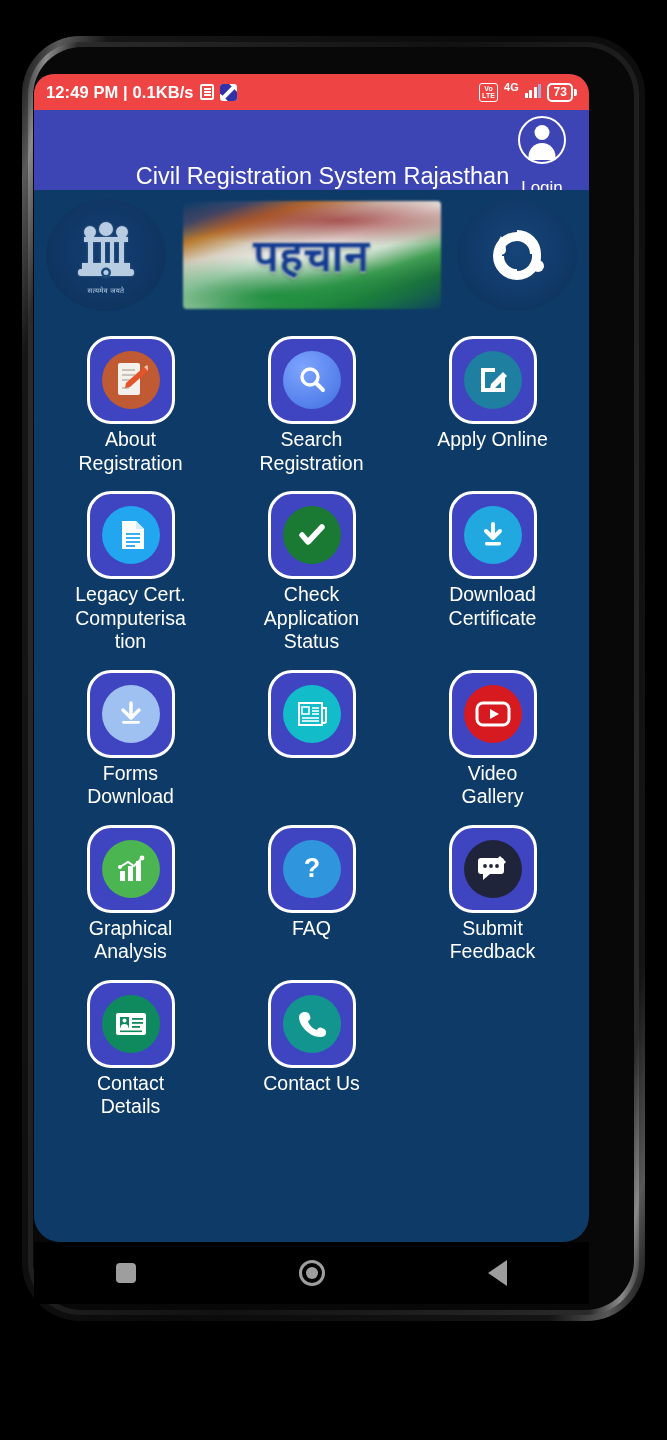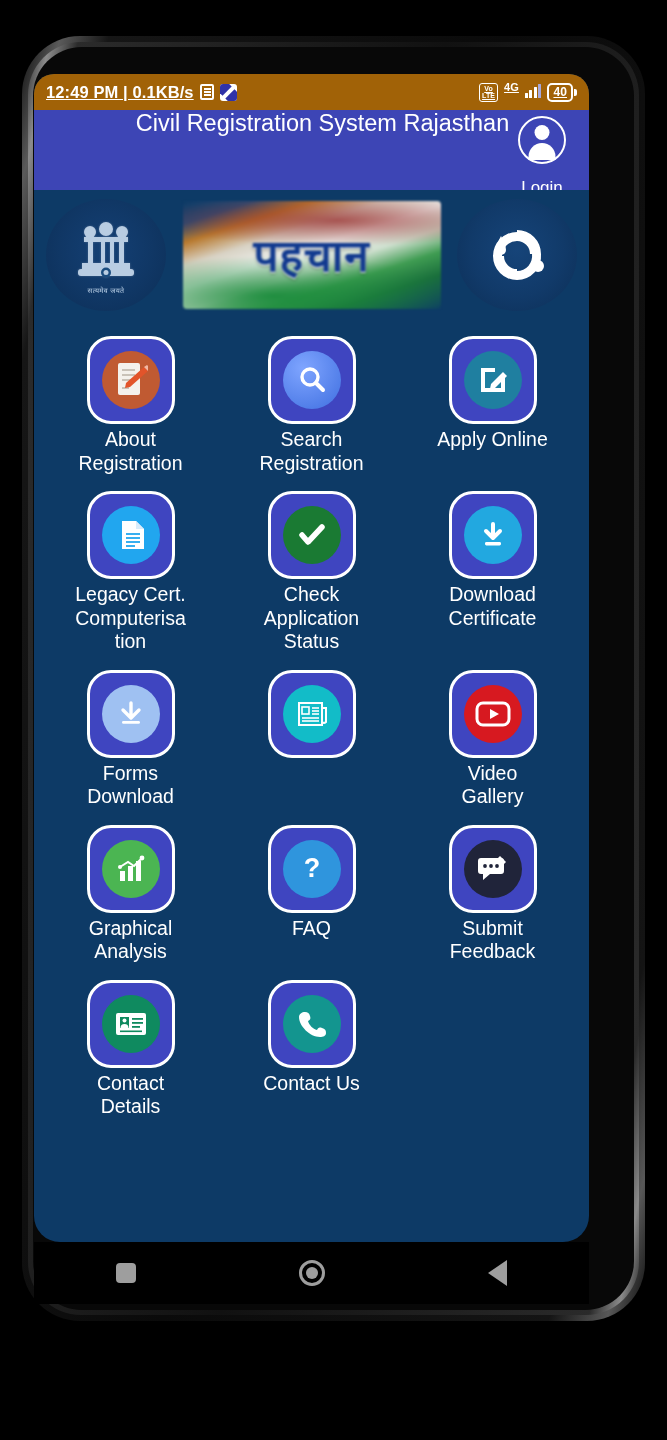--- a/index.html
+++ b/index.html
@@ -41,45 +41,45 @@
        background:linear-gradient(#222,#161616); box-shadow:inset 0 1px 2px #000;}
 
   
   .screen{
     position:absolute; left:34px; top:74px; width:555px; height:1168px;
     border-radius:20px 20px 26px 26px;
     background:#0d3a66; overflow:hidden;
   }
   
   .statusbar{
-    height:36px; background:#a16207; color:#fff;
+    height:36px; background:#ef4444; color:#fff;
     display:flex; align-items:center; justify-content:space-between;
     padding:0 12px; box-sizing:border-box;
-    font-size:16.5px; font-weight:bold; letter-spacing:.1px;text-decoration:underline;
+    font-size:16.5px; font-weight:bold; letter-spacing:.1px;
   }
   .sb-left{display:flex;align-items:center;gap:6px;}
   .sb-right{display:flex;align-items:flex-start;gap:6px;}
   .ic-doc{display:inline-block;width:14px;height:16px;border:2px solid #fff;border-radius:2px;position:relative;box-sizing:border-box;}
   .ic-doc::before{content:"";position:absolute;left:2px;top:2px;width:7px;height:1.6px;background:#fff;box-shadow:0 3px 0 #fff,0 6px 0 #fff;}
   .ic-sync{display:inline-block;width:17px;height:17px;background:#fff;border-radius:3px;position:relative;overflow:hidden;}
   .ic-sync::before{content:"";position:absolute;left:-4px;top:-4px;width:13px;height:13px;background:#2f32a8;transform:rotate(45deg);}
   .ic-sync::after{content:"";position:absolute;right:-4px;bottom:-4px;width:13px;height:13px;background:#2f32a8;transform:rotate(45deg);}
   .ic-volte{display:inline-block;border:1.6px solid #fff;border-radius:3px;font-size:7px;line-height:7.5px;
             padding:1px 2px;font-weight:bold;text-align:center;}
   .ic-4g{font-size:11px;font-weight:bold;line-height:9px;}
   .bars{display:flex;align-items:flex-end;gap:1.5px;height:15px;}
   .bars span{width:3px;background:#fff;border-radius:.5px;}
   .bars span:nth-child(1){height:5px}.bars span:nth-child(2){height:8px}
   .bars span:nth-child(3){height:11px}.bars span:nth-child(4){height:14px;background:#a7a9dd}
   .batt{display:inline-flex;align-items:center;}
   .batt .shell{border:2px solid #fff;border-radius:5px;padding:0 4px;font-size:12px;font-weight:bold;line-height:15px;}
   .batt .tip{width:3px;height:7px;background:#fff;border-radius:0 2px 2px 0;margin-left:1px;}
 
   
-  .appbar{height:80px;background:#3d45b5;display:flex;align-items:flex-start;position:relative;}
+  .appbar{height:80px;background:#3d45b5;display:flex;align-items:flex-end;position:relative;}
   .appbar h1{flex:1;margin:0;color:#fff;font-size:23.5px;font-weight:normal;text-align:center;padding-left:22px;}
   .login{position:absolute;right:8px;top:6px;width:78px;text-align:center;color:#fff;}
   .avatar{width:48px;height:48px;border-radius:50%;border:2.5px solid #fff;margin:0 auto;position:relative;box-sizing:border-box;}
   .avatar::before{content:"";position:absolute;left:50%;top:7px;transform:translateX(-50%);width:15px;height:15px;border-radius:50%;background:#fff;}
   .avatar::after{content:"";position:absolute;left:50%;bottom:2px;transform:translateX(-50%);width:27px;height:17px;border-radius:14px 14px 0 0;background:#fff;}
   .login-label{font-size:17px;margin-top:14px;}
 
   
   .banner{height:130px;background:#0d3a66;display:flex;align-items:center;justify-content:space-between;padding:0 12px;box-sizing:border-box;position:relative;}
   .emblem{width:120px;height:112px;border-radius:50%;
@@ -156,21 +156,21 @@
           <span>LTE</span>
         </span>
         <span class="ic-4g">4G</span>
         <span class="bars">
             <span></span>
             <span></span>
             <span></span>
             <span></span>
           </span>
         <span class="batt">
-          <span class="shell">40</span>
+          <span class="shell">73</span>
           <span class="tip"></span>
         </span>
       </div>
     </div>
 
     <div class="appbar">
       <h1>Civil Registration System Rajasthan</h1>
       <div class="login">
         <div class="avatar"></div>
         <div class="login-label">Login</div>

